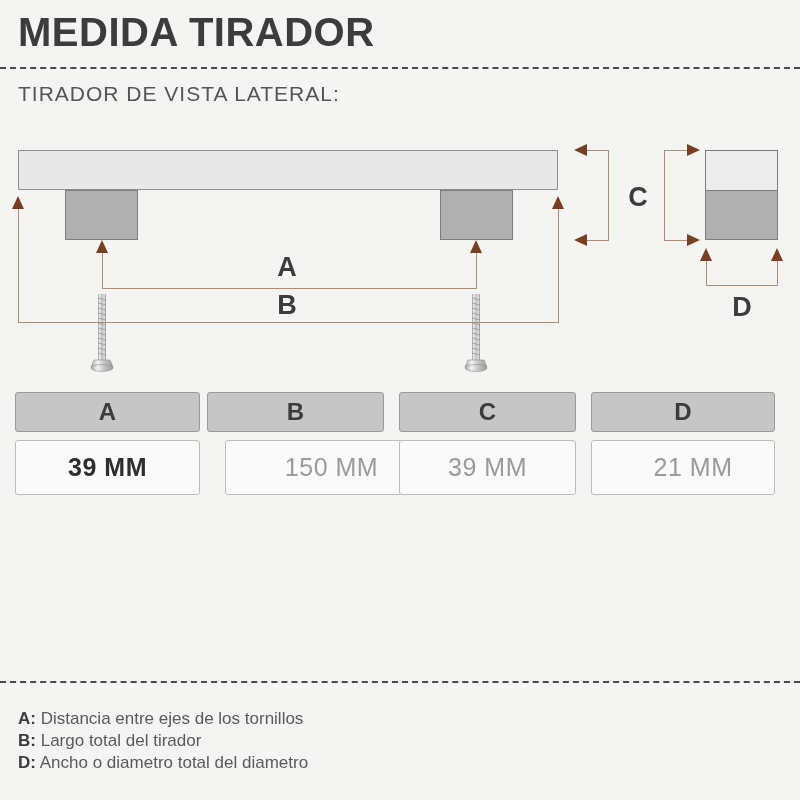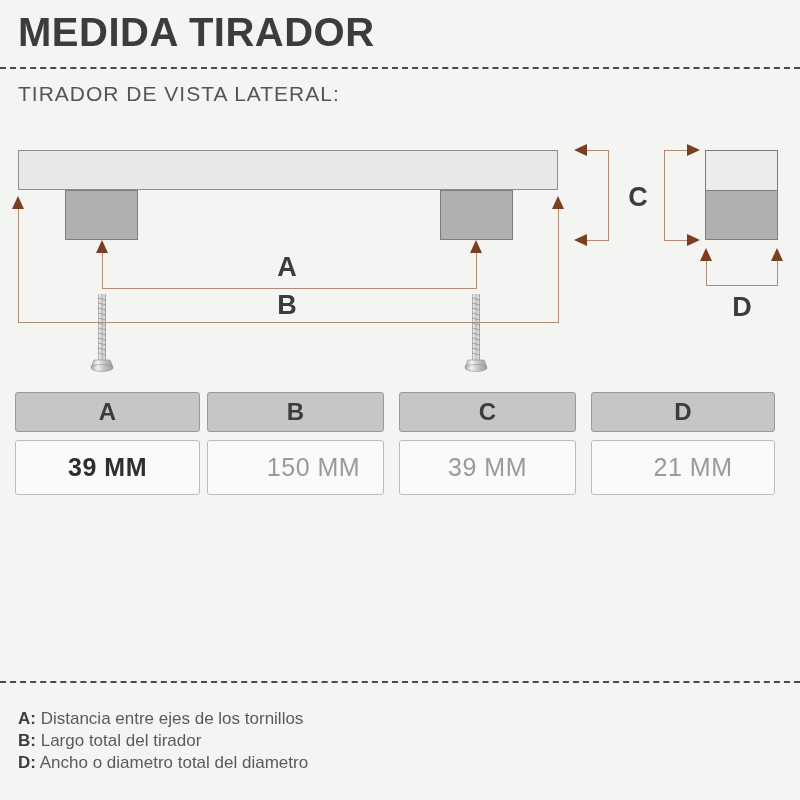--- a/index.html
+++ b/index.html
@@ -296,21 +296,21 @@
   <div class="dim-v" style="left:777px; top:260px; height:26px;"></div>
   <div class="arrow arrow-up" style="left:771px; top:248px;"></div>
   <div class="dim-label" style="left:720px; top:292px; width:44px;">D</div>
 
   <div class="cell-head" style="left:15px;  width:185px;">A</div>
   <div class="cell-head" style="left:207px; width:177px;">B</div>
   <div class="cell-head" style="left:399px; width:177px;">C</div>
   <div class="cell-head" style="left:591px; width:184px;">D</div>
 
   <div class="cell-value highlight" style="left:15px;  width:185px;">39 MM</div>
-  <div class="cell-value" style="left:207px; width:177px;padding-left:36px;">150 MM</div>
+  <div class="cell-value" style="left:225px; width:177px;padding-left:36px;">150 MM</div>
   <div class="cell-value" style="left:399px; width:177px;">39 MM</div>
   <div class="cell-value" style="left:591px; width:184px;padding-left:20px;">21 MM</div>
 
   <div class="dashed-rule rule-bottom"></div>
   <div class="legend">
     <div class="legend-row">
       <span class="legend-key">A:</span>
       <span>Distancia entre ejes de los tornillos</span>
     </div>
     <div class="legend-row">

